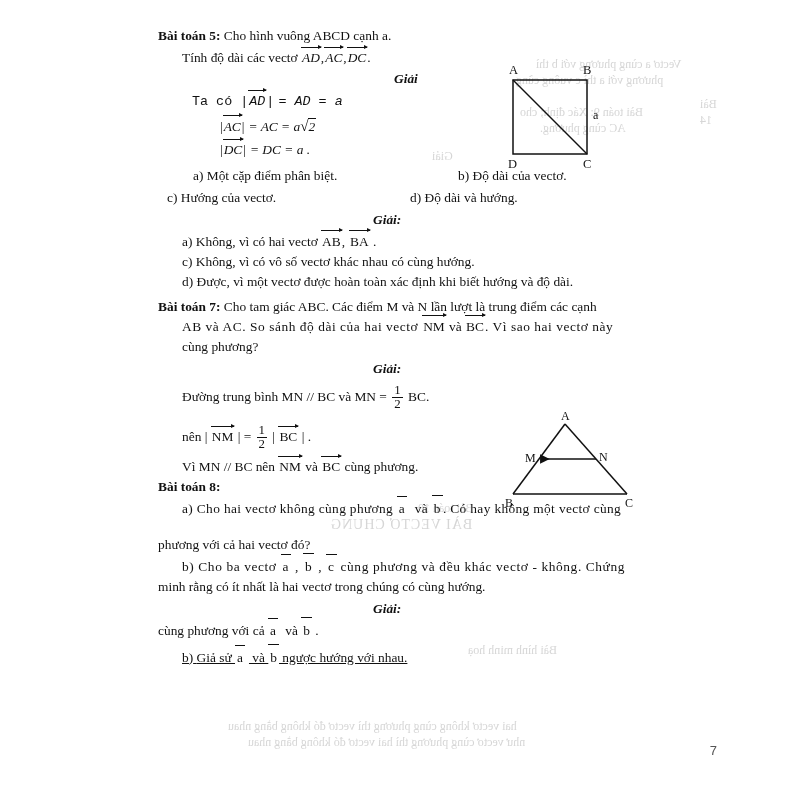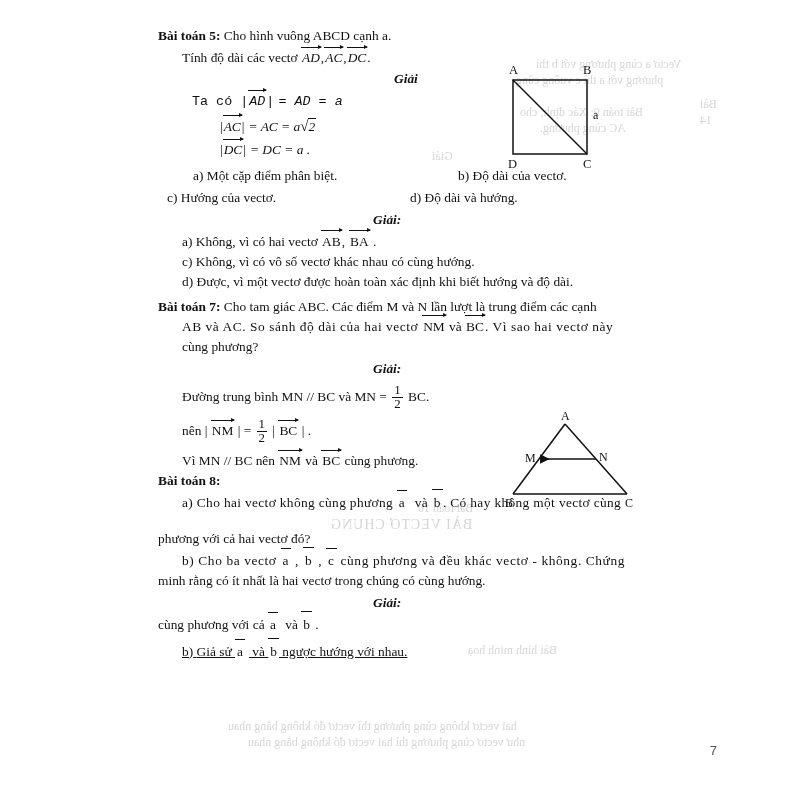--- a/index.html
+++ b/index.html
@@ -203,21 +203,21 @@
       </div>
 
       <div class="ln" style="margin-top:4px; padding-left:215px;">
         <span class="giai">Giải:</span>
       </div>
 
       <div class="ln indent2" style="margin-top:6px;">
         <span>Đường trung bình MN // BC và MN = </span><span class="frac"><span class="num">1</span><span class="den">2</span></span><span> BC.</span>
       </div>
 
-      <div class="ln indent2" style="margin-top:7px;">
+      <div class="ln indent2" style="margin-top:13px;">
         <span>nên | </span><span class="vec"><span class="bar"></span><span>NM</span></span><span> | = </span><span class="frac"><span class="num">1</span><span class="den">2</span></span><span> | </span><span class="vec"><span class="bar"></span><span>BC</span></span><span> | .</span>
       </div>
 
       <div class="ln indent2" style="margin-top:7px;">
         <span>Vì MN // BC nên </span><span class="vec"><span class="bar"></span><span>NM</span></span><span> và </span><span class="vec"><span class="bar"></span><span>BC</span></span><span> cùng phương.</span>
       </div>
     </div>
 
     <div class="blk" style="margin-top:2px;">
       <div class="ln">

